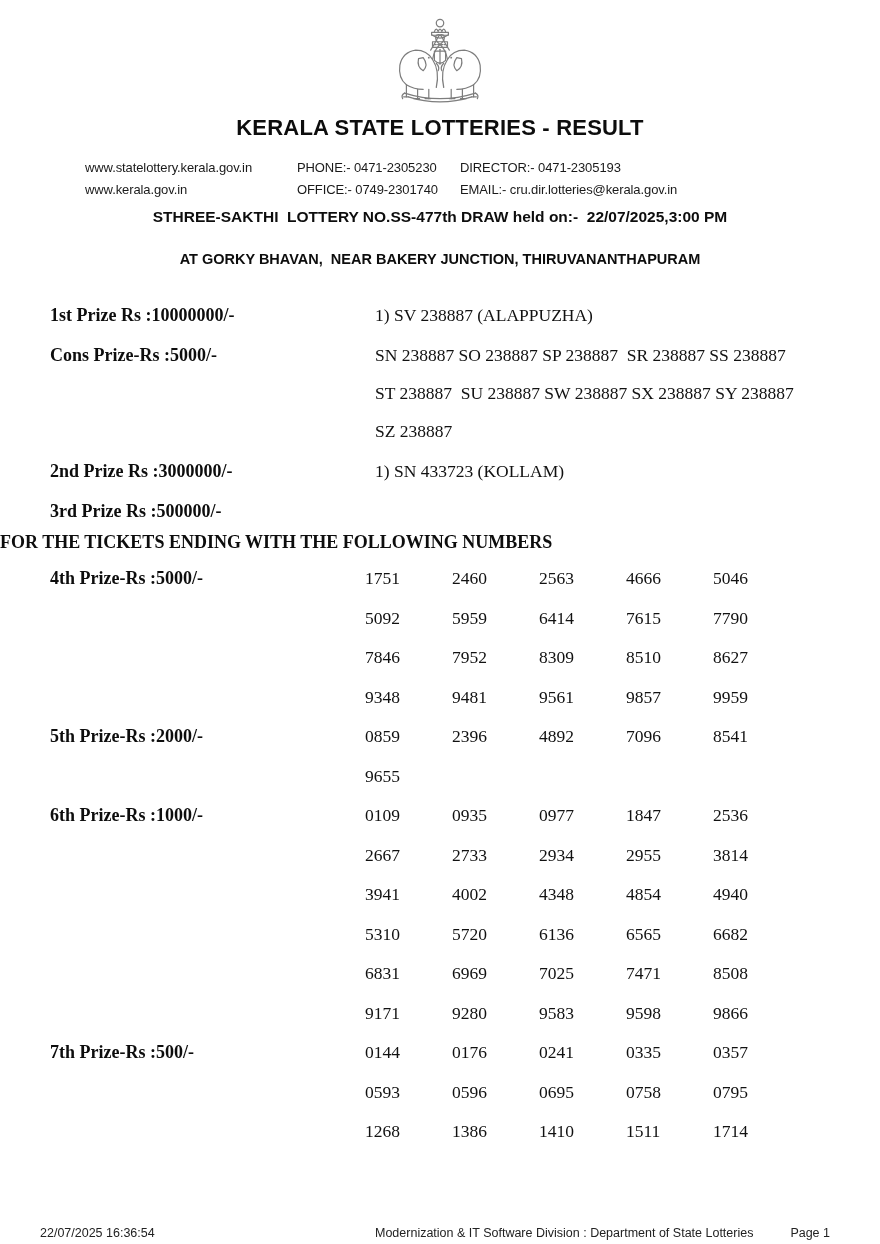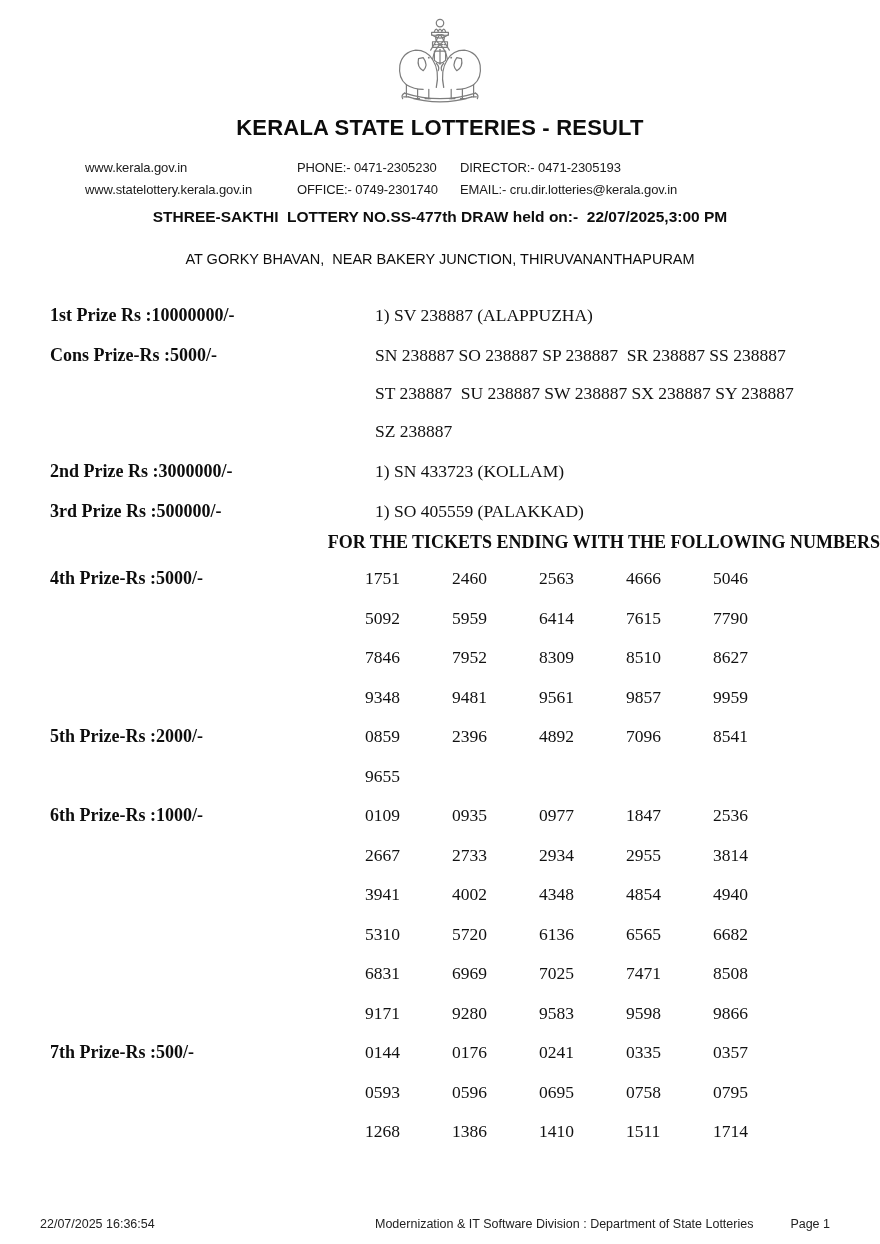--- a/index.html
+++ b/index.html
@@ -17,40 +17,40 @@
     font-family:"Liberation Sans",sans-serif;font-size:13px;line-height:22px;
     color:#1a1a1a;letter-spacing:-.1px;
   }
   .contact-col-1{width:212px;flex:0 0 212px;}
   .contact-col-2{width:163px;flex:0 0 163px;}
   .draw-line{
     font-family:"Liberation Sans",sans-serif;font-weight:700;font-size:15.5px;
     text-align:center;margin-top:7px;white-space:pre;color:#0d0d0d;
   }
   .venue{
-    font-family:"Liberation Sans",sans-serif;font-weight:400;font-size:14.5px;
+    font-family:"Liberation Sans",sans-serif;font-weight:700;font-size:14.5px;
     text-align:center;margin-top:25px;white-space:pre;color:#0d0d0d;
   }
   .top-prizes{margin-top:29px;}
   .prize-row{display:flex;align-items:flex-start;padding-left:50px;}
   .top-prizes .prize-row{margin-bottom:2px;}
   .prize-label{
     width:315px;flex:0 0 315px;font-weight:700;font-size:18px;line-height:38px;
     white-space:pre;color:#0d0d0d;
   }
   .prize-line{font-size:17.5px;line-height:38px;white-space:pre;margin-left:10px;}
   .section-heading{
-    font-weight:700;font-size:18px;text-align:right;margin-top:1px;color:#0d0d0d;
+    font-weight:700;font-size:18px;text-align:left;margin-top:1px;color:#0d0d0d;
   }
   .ending-prizes{margin-top:6px;}
   .eprize .prize-label{line-height:39.5px;}
   .num-grid{display:grid;grid-template-columns:repeat(5,87px);grid-auto-rows:39.5px;}
   .num{font-size:17.5px;line-height:39.5px;white-space:pre;}
   .footer{
-    position:absolute;left:0;right:0;bottom:13px;height:17px;
+    position:absolute;left:0;right:0;bottom:4px;height:17px;
     font-family:"Liberation Sans",sans-serif;font-size:12.5px;color:#222;
   }
   .footer-ts{position:absolute;left:40px;bottom:0;}
   .footer-div{position:absolute;left:375px;bottom:0;}
   .footer-page{position:absolute;right:50px;bottom:0;}
 </style>
 </head>
 <body>
 
 <div class="page">
@@ -80,22 +80,22 @@
         <path d="M26,92 Q60,103 94,92"></path>
         <path d="M22,88 Q18,90 20,94 M98,88 Q102,90 100,94"></path>
       </g>
     </svg>
   </div>
 
   <div class="title">KERALA STATE LOTTERIES - RESULT</div>
 
   <div class="contacts">
     <div class="contact-col-1">
+      <div>www.statelottery.kerala.gov.in</div>
       <div>www.kerala.gov.in</div>
-      <div>www.statelottery.kerala.gov.in</div>
     </div>
     <div class="contact-col-2">
       <div>PHONE:- 0471-2305230</div>
       <div>OFFICE:- 0749-2301740</div>
     </div>
     <div class="contact-col-3">
       <div>DIRECTOR:- 0471-2305193</div>
       <div>EMAIL:- cru.dir.lotteries@kerala.gov.in</div>
     </div>
   </div>
@@ -119,23 +119,20 @@
         </div>
       </div>
       <div class="prize-row">
         <div class="prize-label">2nd Prize Rs :3000000/-</div>
         <div class="prize-lines">
           <div class="prize-line">1) SN 433723 (KOLLAM)</div>
         </div>
       </div>
       <div class="prize-row">
         <div class="prize-label">3rd Prize Rs :500000/-</div>
-        <div class="prize-lines">
-          <div class="prize-line">1) SO 405559 (PALAKKAD)</div>
-        </div>
       </div>
     </div>
 
   <div class="section-heading">FOR THE TICKETS ENDING WITH THE FOLLOWING NUMBERS</div>
 
   <div class="ending-prizes">
       <div class="prize-row eprize">
         <div class="prize-label">4th Prize-Rs :5000/-</div>
         <div class="num-grid">
           <span class="num">1751</span>

